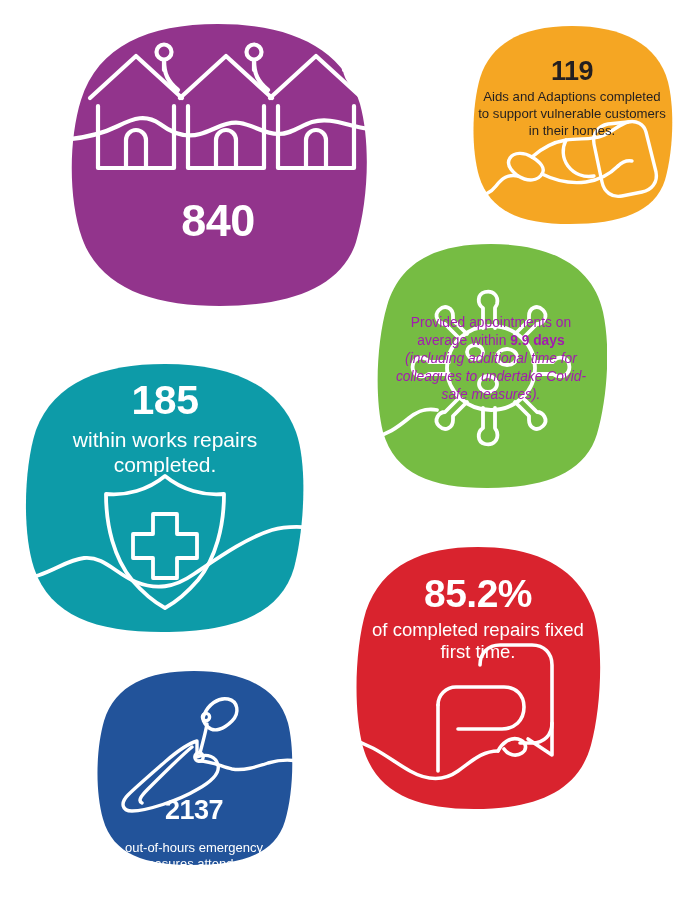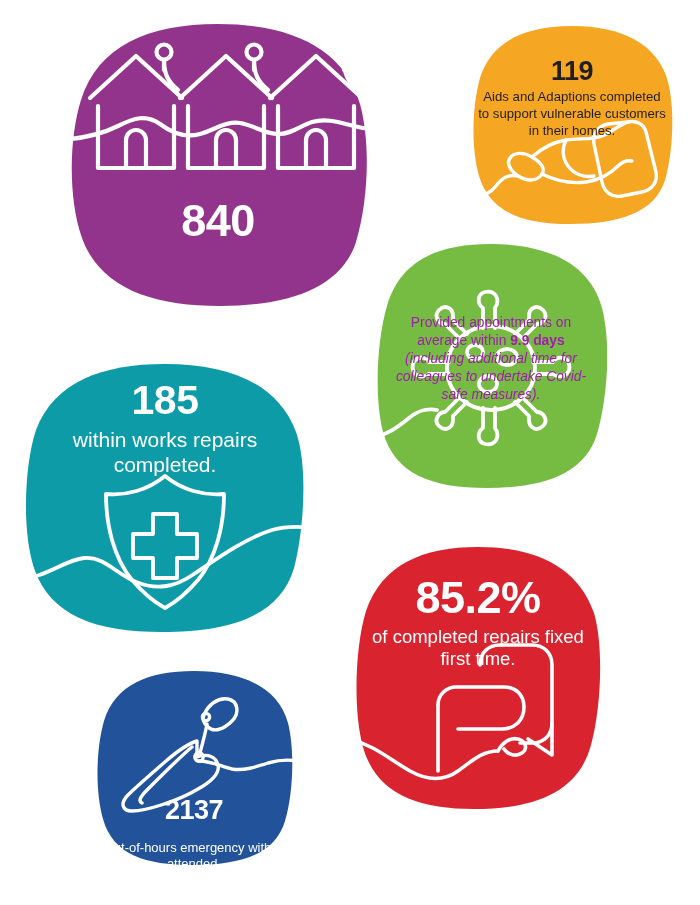--- a/index.html
+++ b/index.html
@@ -102,21 +102,21 @@
   #card-major-works .body-copy  { font-size: 21px; }
 
   
   #card-responsive-repairs {
     left: 352px; top: 545px; width: 252px; height: 266px;
   }
   #card-responsive-repairs .card-text {
     top: 26px;
     color: #ffffff;
   }
-  #card-responsive-repairs .big-number { font-size: 45px; margin-bottom: 2px; }
+  #card-responsive-repairs .big-number { font-size: 39px; margin-bottom: 2px; }
   #card-responsive-repairs .body-copy  { font-size: 18.5px; }
 
   
   #card-out-of-hours {
     left: 94px; top: 669px; width: 200px; height: 198px;
   }
   #card-out-of-hours .card-text {
     top: 126px;
     color: #ffffff;
   }
@@ -329,17 +329,17 @@
                  C118 112, 126 104, 124 96 C122 88, 114 84, 103 88 Z"></path>
 
         <path d="M98 78 C88 86, 70 104, 54 120 C46 128, 44 132, 48 134"></path>
 
         <path d="M105 92 C118 92, 128 98, 138 100 C150 102, 162 98, 174 94
                  C184 91, 192 90, 204 92"></path>
       </g>
     </svg>
     <div class="card-text">
       <span class="big-number">2137</span>
-      <span class="body-copy">out-of-hours emergency within attended.</span>
+      <span class="body-copy">out-of-hours emergency measures attended.</span>
     </div>
   </div>
 
 </div>
 
 </body></html>

